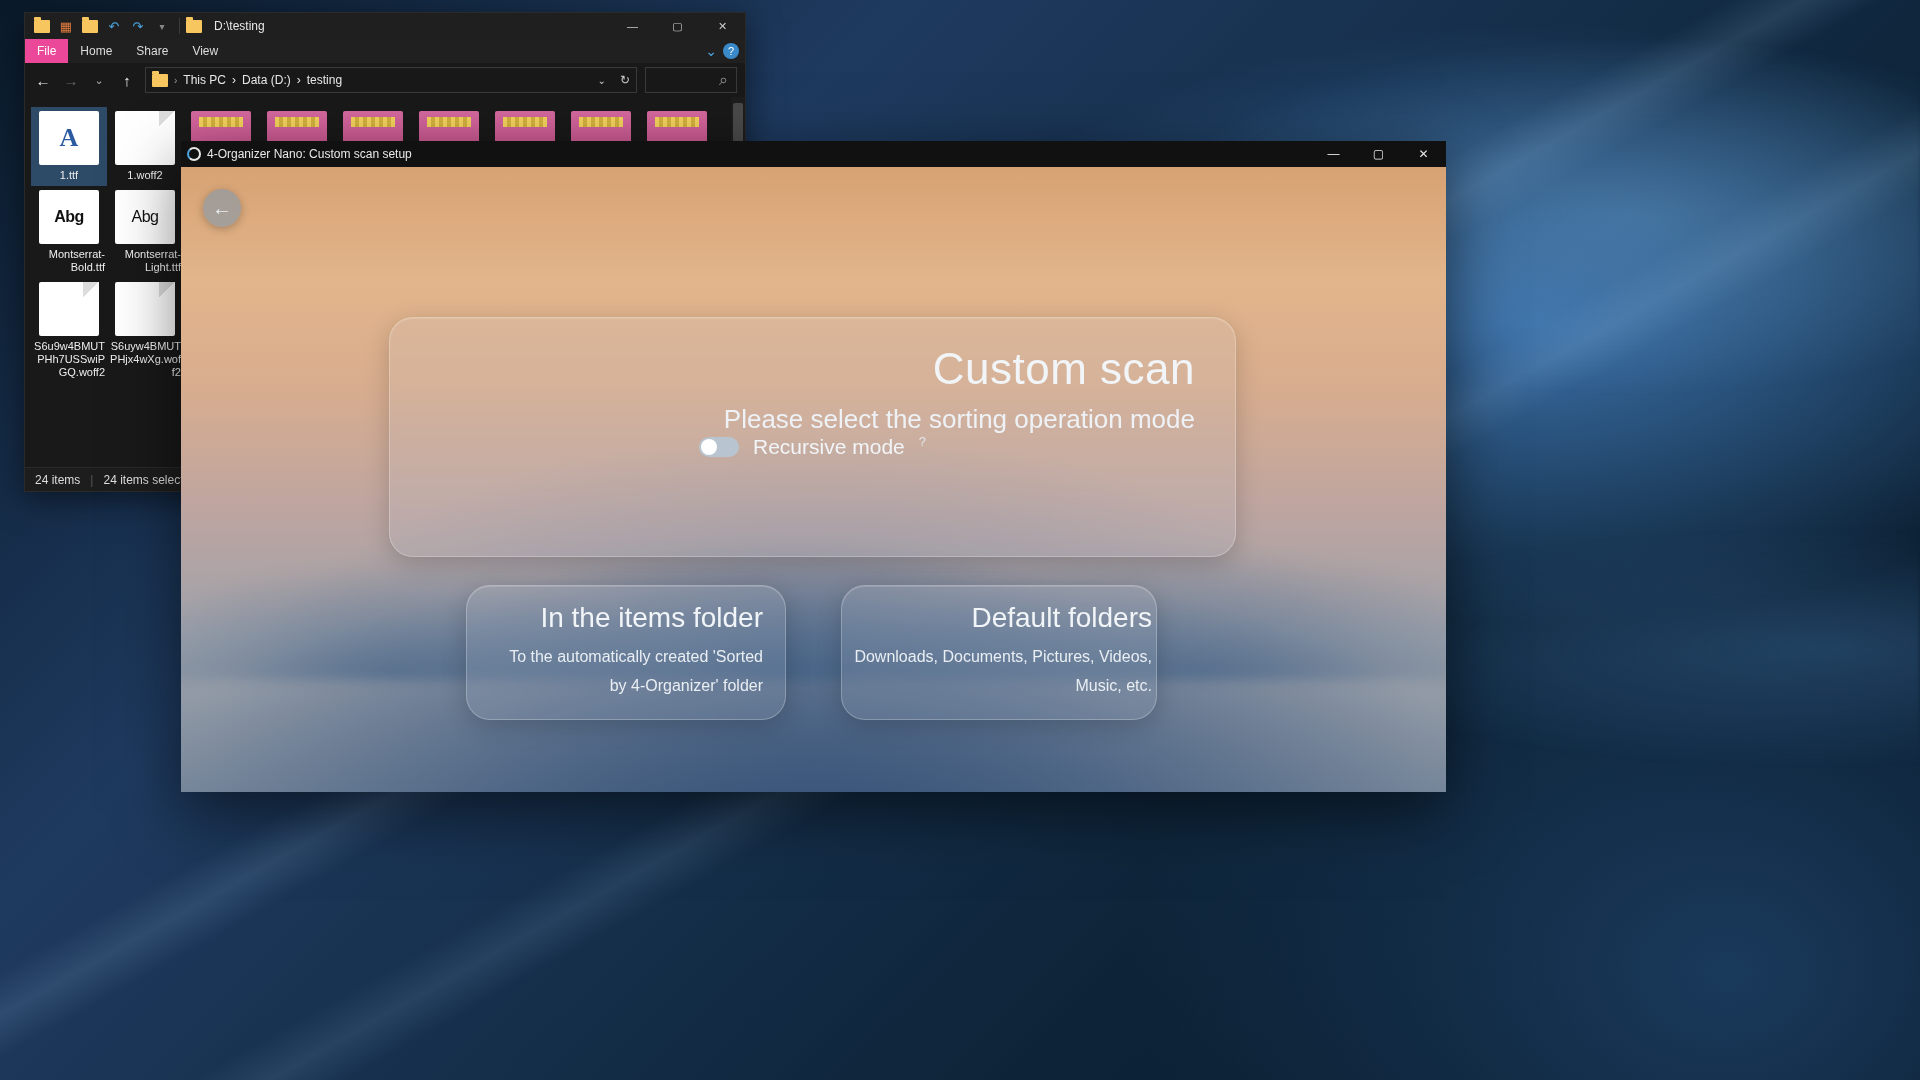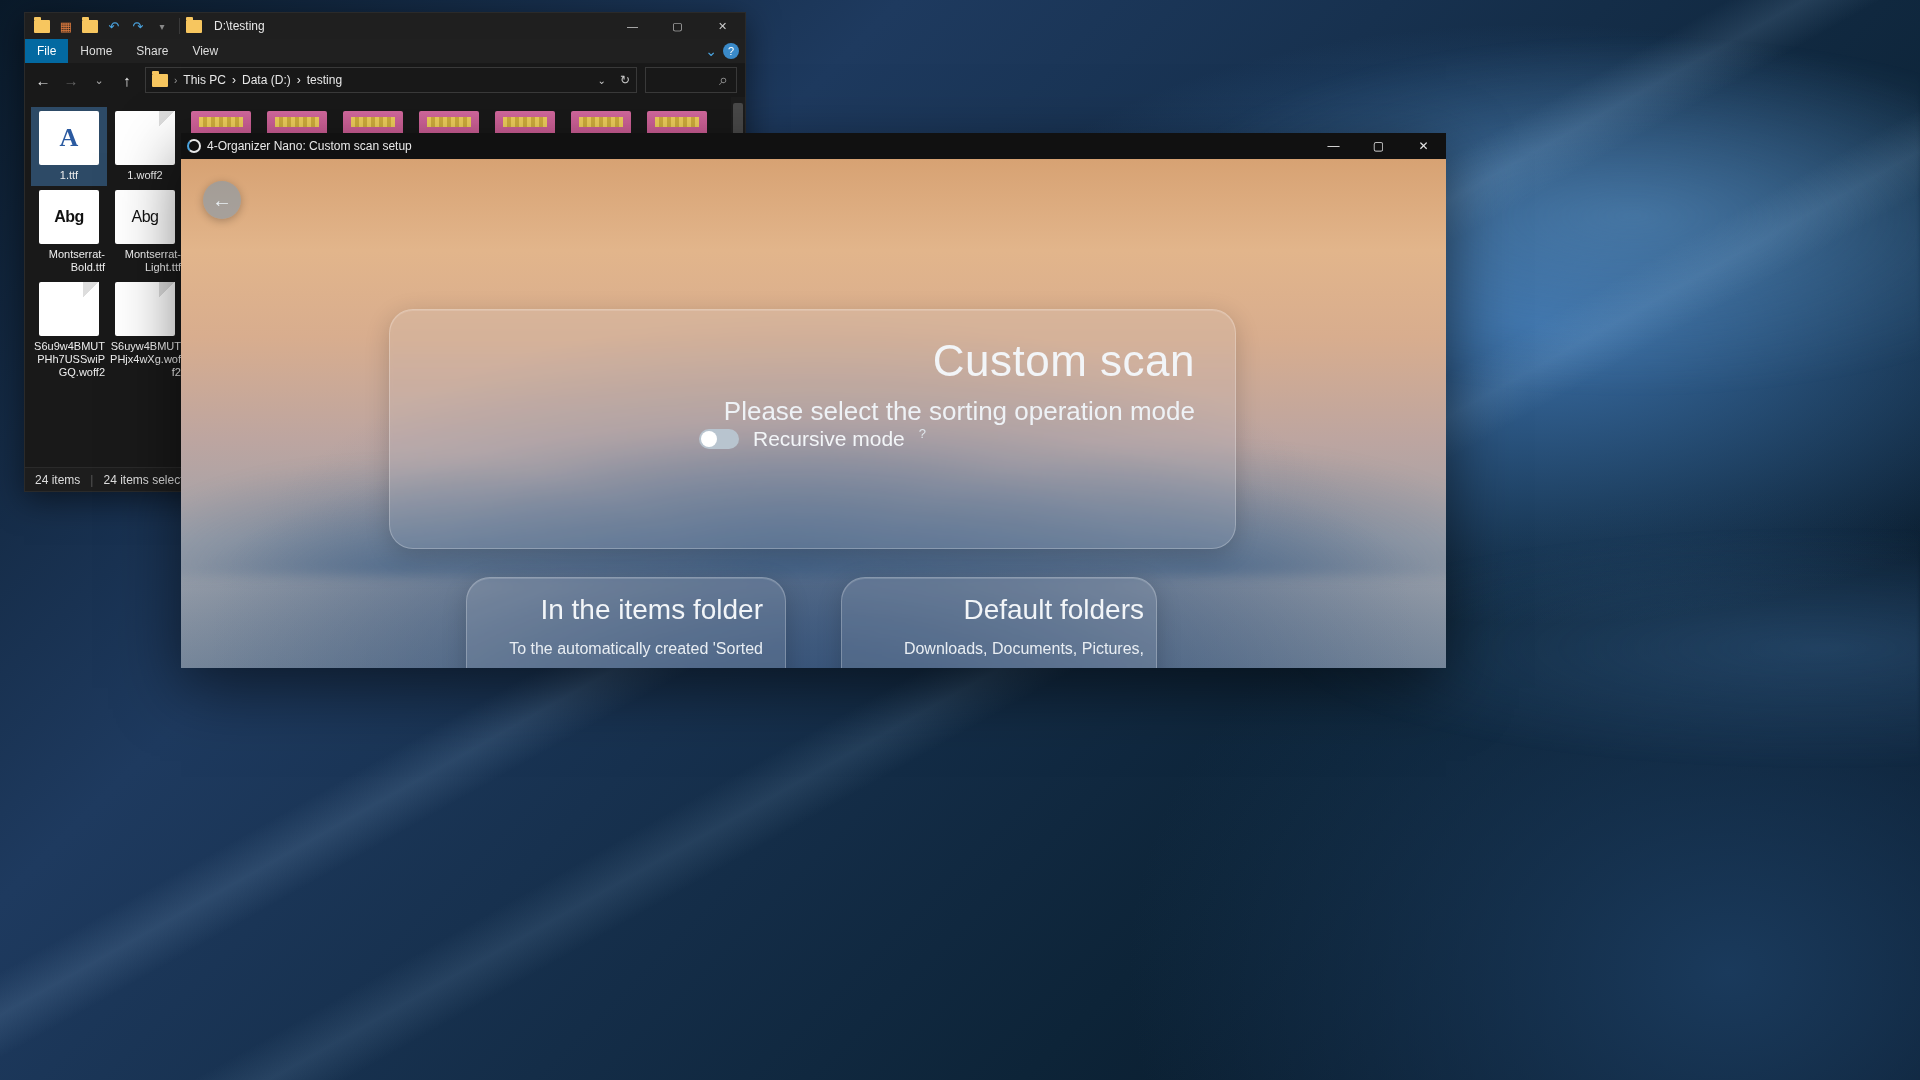--- a/index.html
+++ b/index.html
@@ -43,21 +43,21 @@
 .qat .arrow{ color:#4aa3df;}
 .titlebar-sep{ width:1px; height:16px; background:#3a3a3a; margin:0 6px;}
 .titlebar-path{ display:flex; align-items:center; gap:12px; color:#e8e8e8; font-size:12px; }
 .titlebar-path .folder{ width:16px; height:13px; background:#f7c65f; border-radius:1px; position:relative;}
 .titlebar-path .folder::before{content:"";position:absolute;top:-3px;left:0;width:7px;height:3px;background:#f7c65f;border-radius:1px 1px 0 0;}
 .win-controls{ margin-left:auto; display:flex; }
 .win-controls .wc{ width:45px; height:26px; display:flex; align-items:center; justify-content:center; color:#ccc; font-size:11px; }
 
 .ribbon{ height:24px; background:#202020; display:flex; align-items:stretch; font-size:12px; }
 .ribbon .tab{ padding:0 12px; display:flex; align-items:center; color:#ddd; }
-.ribbon .tab.file{ background:#0369a1; color:#fff; }
+.ribbon .tab.file{ background:#ec4899; color:#fff; }
 .ribbon .rside{ margin-left:auto; display:flex; align-items:center; gap:6px; padding-right:6px; color:#4aa3df;}
 .ribbon .rside .help{ width:16px; height:16px; border-radius:50%; background:#3a8ac9; color:#fff; font-size:11px; display:flex; align-items:center; justify-content:center;}
 
 .navbar{ height:34px; background:#191919; display:flex; align-items:center; gap:8px; padding:0 8px;}
 .navbtn{ width:20px; text-align:center; color:#e8e8e8; font-size:15px; }
 .navbtn.dim{ color:#666;}
 .addr{ flex:1; height:26px; background:#191919; border:1px solid #3a3a3a; display:flex; align-items:center; padding:0 6px; gap:6px; position:relative;}
 .addr .folder{ width:16px; height:13px; background:#f7c65f; border-radius:1px; position:relative;}
 .addr .folder::before{content:"";position:absolute;top:-3px;left:0;width:7px;height:3px;background:#f7c65f;border-radius:1px 1px 0 0;}
 .crumb{ font-size:12px; color:#e8e8e8; }
@@ -78,21 +78,21 @@
 .thumb.abg.light{ font-weight:300;}
 .fname{ font-size:11px; line-height:13px; color:#eee; text-align:right; max-width:72px; word-break:break-word;}
 .vscroll{ position:absolute; right:0; top:0; width:14px; bottom:0; background:#1d1d1d;}
 .vscroll .vthumb{ position:absolute; left:2px; right:2px; top:6px; height:80px; background:#4a4a4a; border-radius:2px;}
 
 .status{ height:24px; background:#1d1d1d; border-top:1px solid #2a2a2a; display:flex; align-items:center; font-size:12px; color:#ddd; padding:0 10px; gap:10px;}
 .status .ssep{ color:#555;}
 
 
 #organizer{
-  position:absolute; left:181px; top:133px; width:1265px; height:535px;
+  position:absolute; left:181px; top:141px; width:1265px; height:651px;
   box-shadow: 0 20px 60px rgba(0,0,0,.55);
 }
 .org-title{ height:26px; background:#111; display:flex; align-items:center; color:#e8e8e8; font-size:12px; padding-left:6px;}
 .org-title .ring{ width:14px; height:14px; border:2px solid #e8e8e8; border-left-color:#4aa3df; border-radius:50%; margin-right:6px;}
 .org-title .wc-wrap{ margin-left:auto; display:flex;}
 .org-title .wc{ width:45px; height:26px; display:flex; align-items:center; justify-content:center; color:#e8e8e8;}
 
 .org-body{
   position:relative; height:calc(100% - 26px);
   background:
@@ -130,21 +130,21 @@
 #main-panel{ left:208px; top:150px; width:847px; height:240px; padding:26px 40px 20px;}
 #main-panel h1{ font-size:44px; font-weight:300; letter-spacing:.5px; margin-bottom:10px;}
 #main-panel h2{ font-size:26px; font-weight:300; color:#eef2f6;}
 
 .toggle-row{ display:flex; align-items:center; justify-content:center; gap:14px; font-size:21px; font-weight:300;}
 .toggle{ width:40px; height:20px; border-radius:10px; background:#b8c4cf; position:relative;}
 .toggle .knob{ position:absolute; left:2px; top:2px; width:16px; height:16px; border-radius:50%; background:#fff;}
 .qmark{ font-size:13px; color:#dfe6ec; position:relative; top:-6px;}
 
 #opt-left{ left:285px; top:418px; width:320px; height:135px; padding:16px 22px;}
-#opt-right{ left:660px; top:418px; width:316px; height:135px; padding:16px 12px;}
+#opt-right{ left:660px; top:418px; width:316px; height:135px; padding:16px 4px;}
 .opt h3{ font-size:28px; font-weight:300; margin-bottom:8px;}
 .opt p{ font-size:16px; font-weight:300; line-height:29px; color:#e9eef3;}
 </style>
 </head>
 <body>
 
 <div id="desktop"></div>
 
 <div id="explorer">
   <div class="exp-titlebar">

